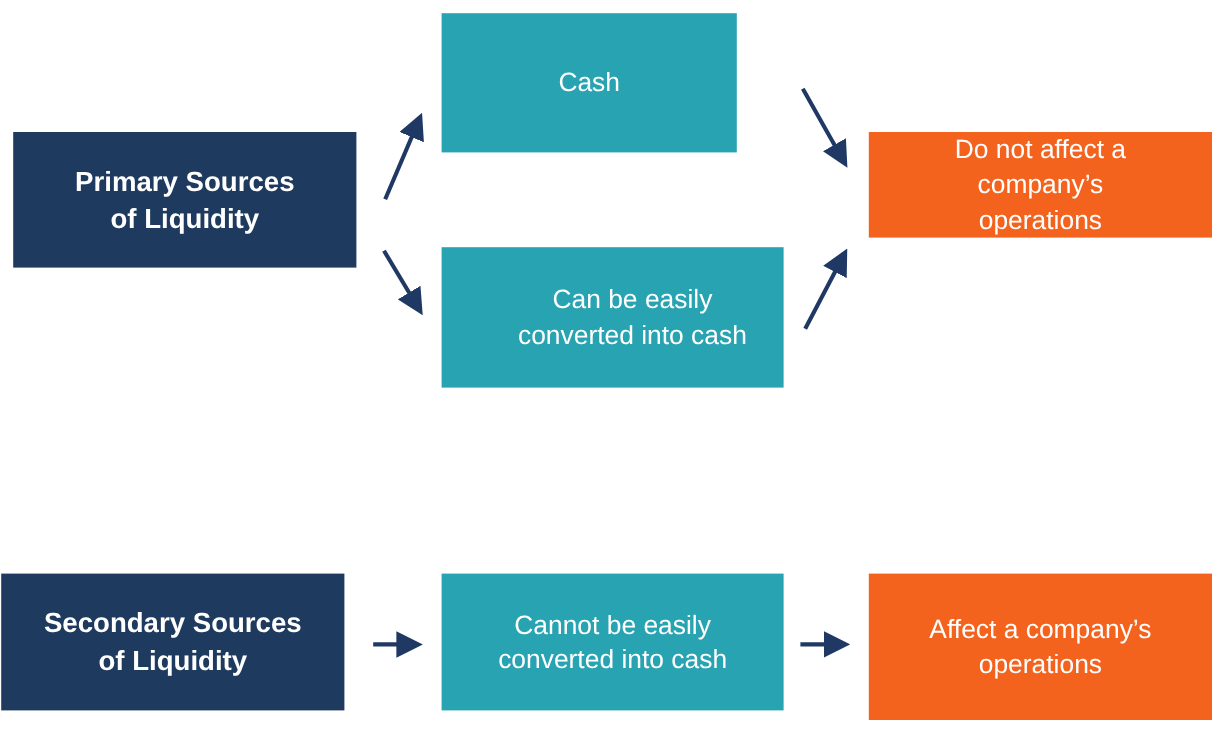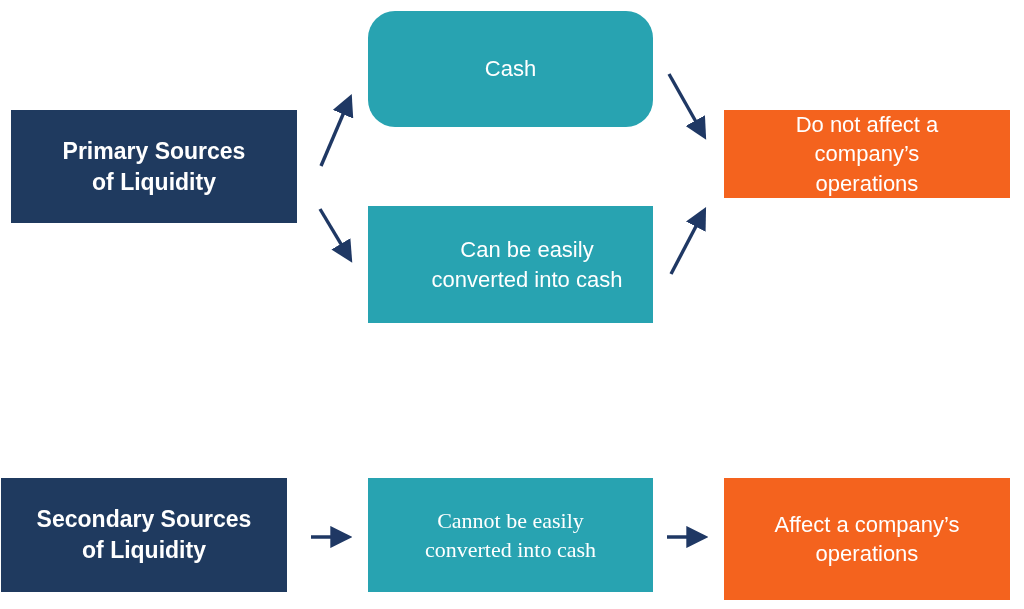--- a/index.html
+++ b/index.html
@@ -39,25 +39,25 @@
     background: var(--teal);
     font-weight: 400;
     font-size: 22px;
   }
   .box.orange {
     background: var(--orange);
     font-weight: 400;
     font-size: 22px;
   }
   #primary-box   { left: 11px;  top: 110px; width: 286px; height: 113px; }
-  #cash-box      { left: 368px; top: 11px;  width: 285px; height: 116px; border-radius: 27px; }
+  #cash-box      { left: 368px; top: 11px;  width: 246px; height: 116px; }
   #can-box       { left: 368px; top: 206px; width: 285px; height: 117px; padding-left: 33px; }
   #donot-box     { left: 724px; top: 110px; width: 286px; height: 88px; }
   #secondary-box { left: 1px;  top: 478px; width: 286px; height: 114px; }
-  #cannot-box    { left: 368px; top: 478px; width: 285px; height: 114px; font-family: Liberation Serif, serif; }
+  #cannot-box    { left: 368px; top: 478px; width: 285px; height: 114px; }
   #affect-box    { left: 724px; top: 478px; width: 286px; height: 122px; }
   .or-label {
     position: absolute;
     left: 368px;
     top: 146px;
     width: 285px;
     height: 36px;
     display: flex;
     align-items: center;
     justify-content: center;

